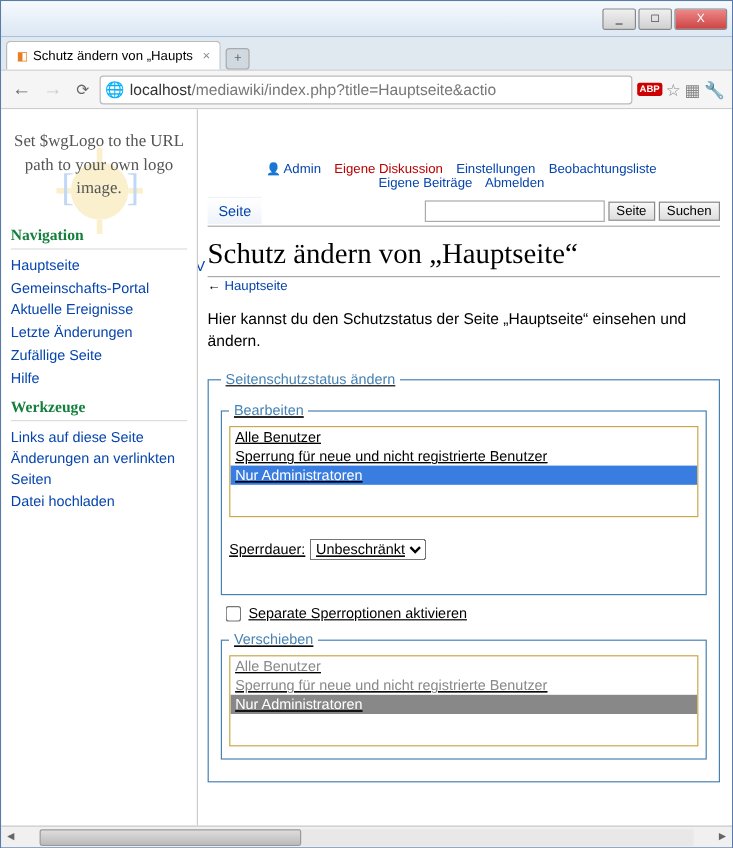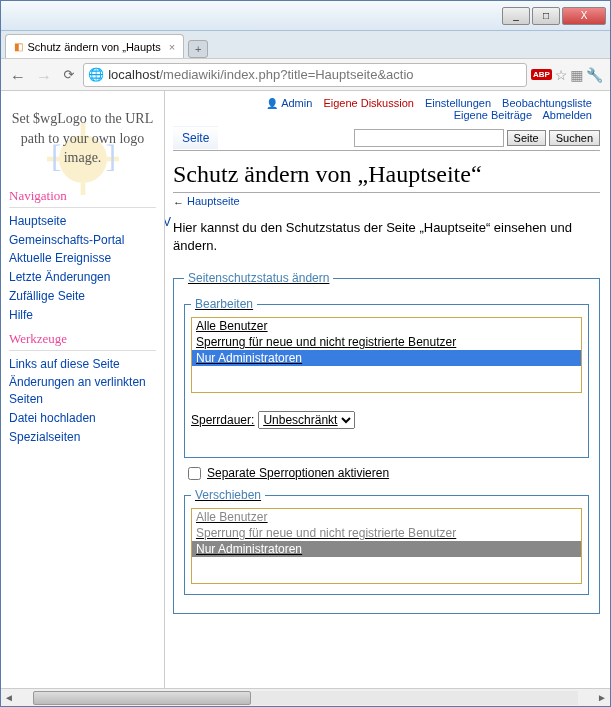--- a/index.html
+++ b/index.html
@@ -22,25 +22,25 @@
 .urlbar .host { color:#333; }
 .urlbar .path { color:#777; }
 .url-icons { display:flex; gap:3px; align-items:center; }
 .abp { background:#c00; color:#fff; font-size:8px; padding:1px 2px; border-radius:2px; font-weight:bold; }
 .star, .wrench, .gear { font-size:14px; color:#888; cursor:pointer; }
 .content { display:flex; height:calc(100% - 90px - 18px); background:#fff; }
 .sidebar { width:164px; padding:10px 8px; border-right:1px solid #ccc; font-size:12px; overflow:hidden; }
 .logo-box { text-align:center; font-family:Georgia,serif; font-size:14px; color:#555; line-height:1.4; padding:8px 0 14px; position:relative; }
 .logo-bg { position:absolute; top:18px; left:50%; transform:translateX(-50%); width:90px; height:80px; opacity:0.3; z-index:0;}
 .logo-box span { position:relative; z-index:1; }
-.side-section h3 { font-weight:normal; font-family:Georgia,serif; font-size:13px; color:#ec4899; border-bottom:1px solid #ddd; padding:6px 0 3px; margin-bottom:4px; }
+.side-section h3 { font-weight:bold; font-family:Georgia,serif; font-size:13px; color:#15803d; border-bottom:1px solid #ddd; padding:6px 0 3px; margin-bottom:4px; }
 .side-section ul { list-style:none; }
 .side-section li a { color:#0645ad; text-decoration:none; font-size:12px; display:block; padding:1px 0; line-height:1.4; }
 .main { flex:1; padding:4px 10px 0 8px; overflow:hidden; position:relative; }
-.user-links { text-align:right; padding:2px 0 4px 4px; font-size:11px; }
+.user-links { text-align:center; padding:2px 0 4px 4px; font-size:11px;margin-top:38px; }
 .user-links a { color:#0645ad; text-decoration:none; margin-right:8px; }
 .user-links .red { color:#ba0000; }
 .user-links .admin { color:#0645ad; }
 .usericon { color:#c77; font-size:10px; margin-right:2px; }
 .page-tabs { display:flex; align-items:center; border-bottom:1px solid #aaa; height:26px; }
 .page-tabs .left-tabs { display:flex; gap:0; }
 .ptab { padding:4px 8px; font-size:12px; color:#0645ad; cursor:pointer; border:1px solid transparent; border-bottom:none; background:linear-gradient(to bottom,#fff,#eef3fa); }
 .ptab.active { border-color:#aaa; background:#fff; position:relative; top:1px; color:#c83; }
 .page-tabs .search-area { margin-left:auto; display:flex; gap:3px; align-items:center; }
 .search-area input[type=text] { width:150px; height:18px; border:1px solid #aaa; font-size:11px; padding:0 2px; }
@@ -149,23 +149,20 @@
         <ul id="tools-list">
             <li>
               <a href="#">Links auf diese Seite</a>
             </li>
             <li>
               <a href="#">Änderungen an verlinkten Seiten</a>
             </li>
             <li>
               <a href="#">Datei hochladen</a>
             </li>
-            <li>
-              <a href="#">Spezialseiten</a>
-            </li>
           </ul>
       </div>
     </div>
 
     <div class="main">
       <div class="user-links">
         <span class="usericon">👤</span><a class="admin">Admin</a>
         <a class="red">Eigene Diskussion</a>
         <a>Einstellungen</a>
         <a>Beobachtungsliste</a><br>

